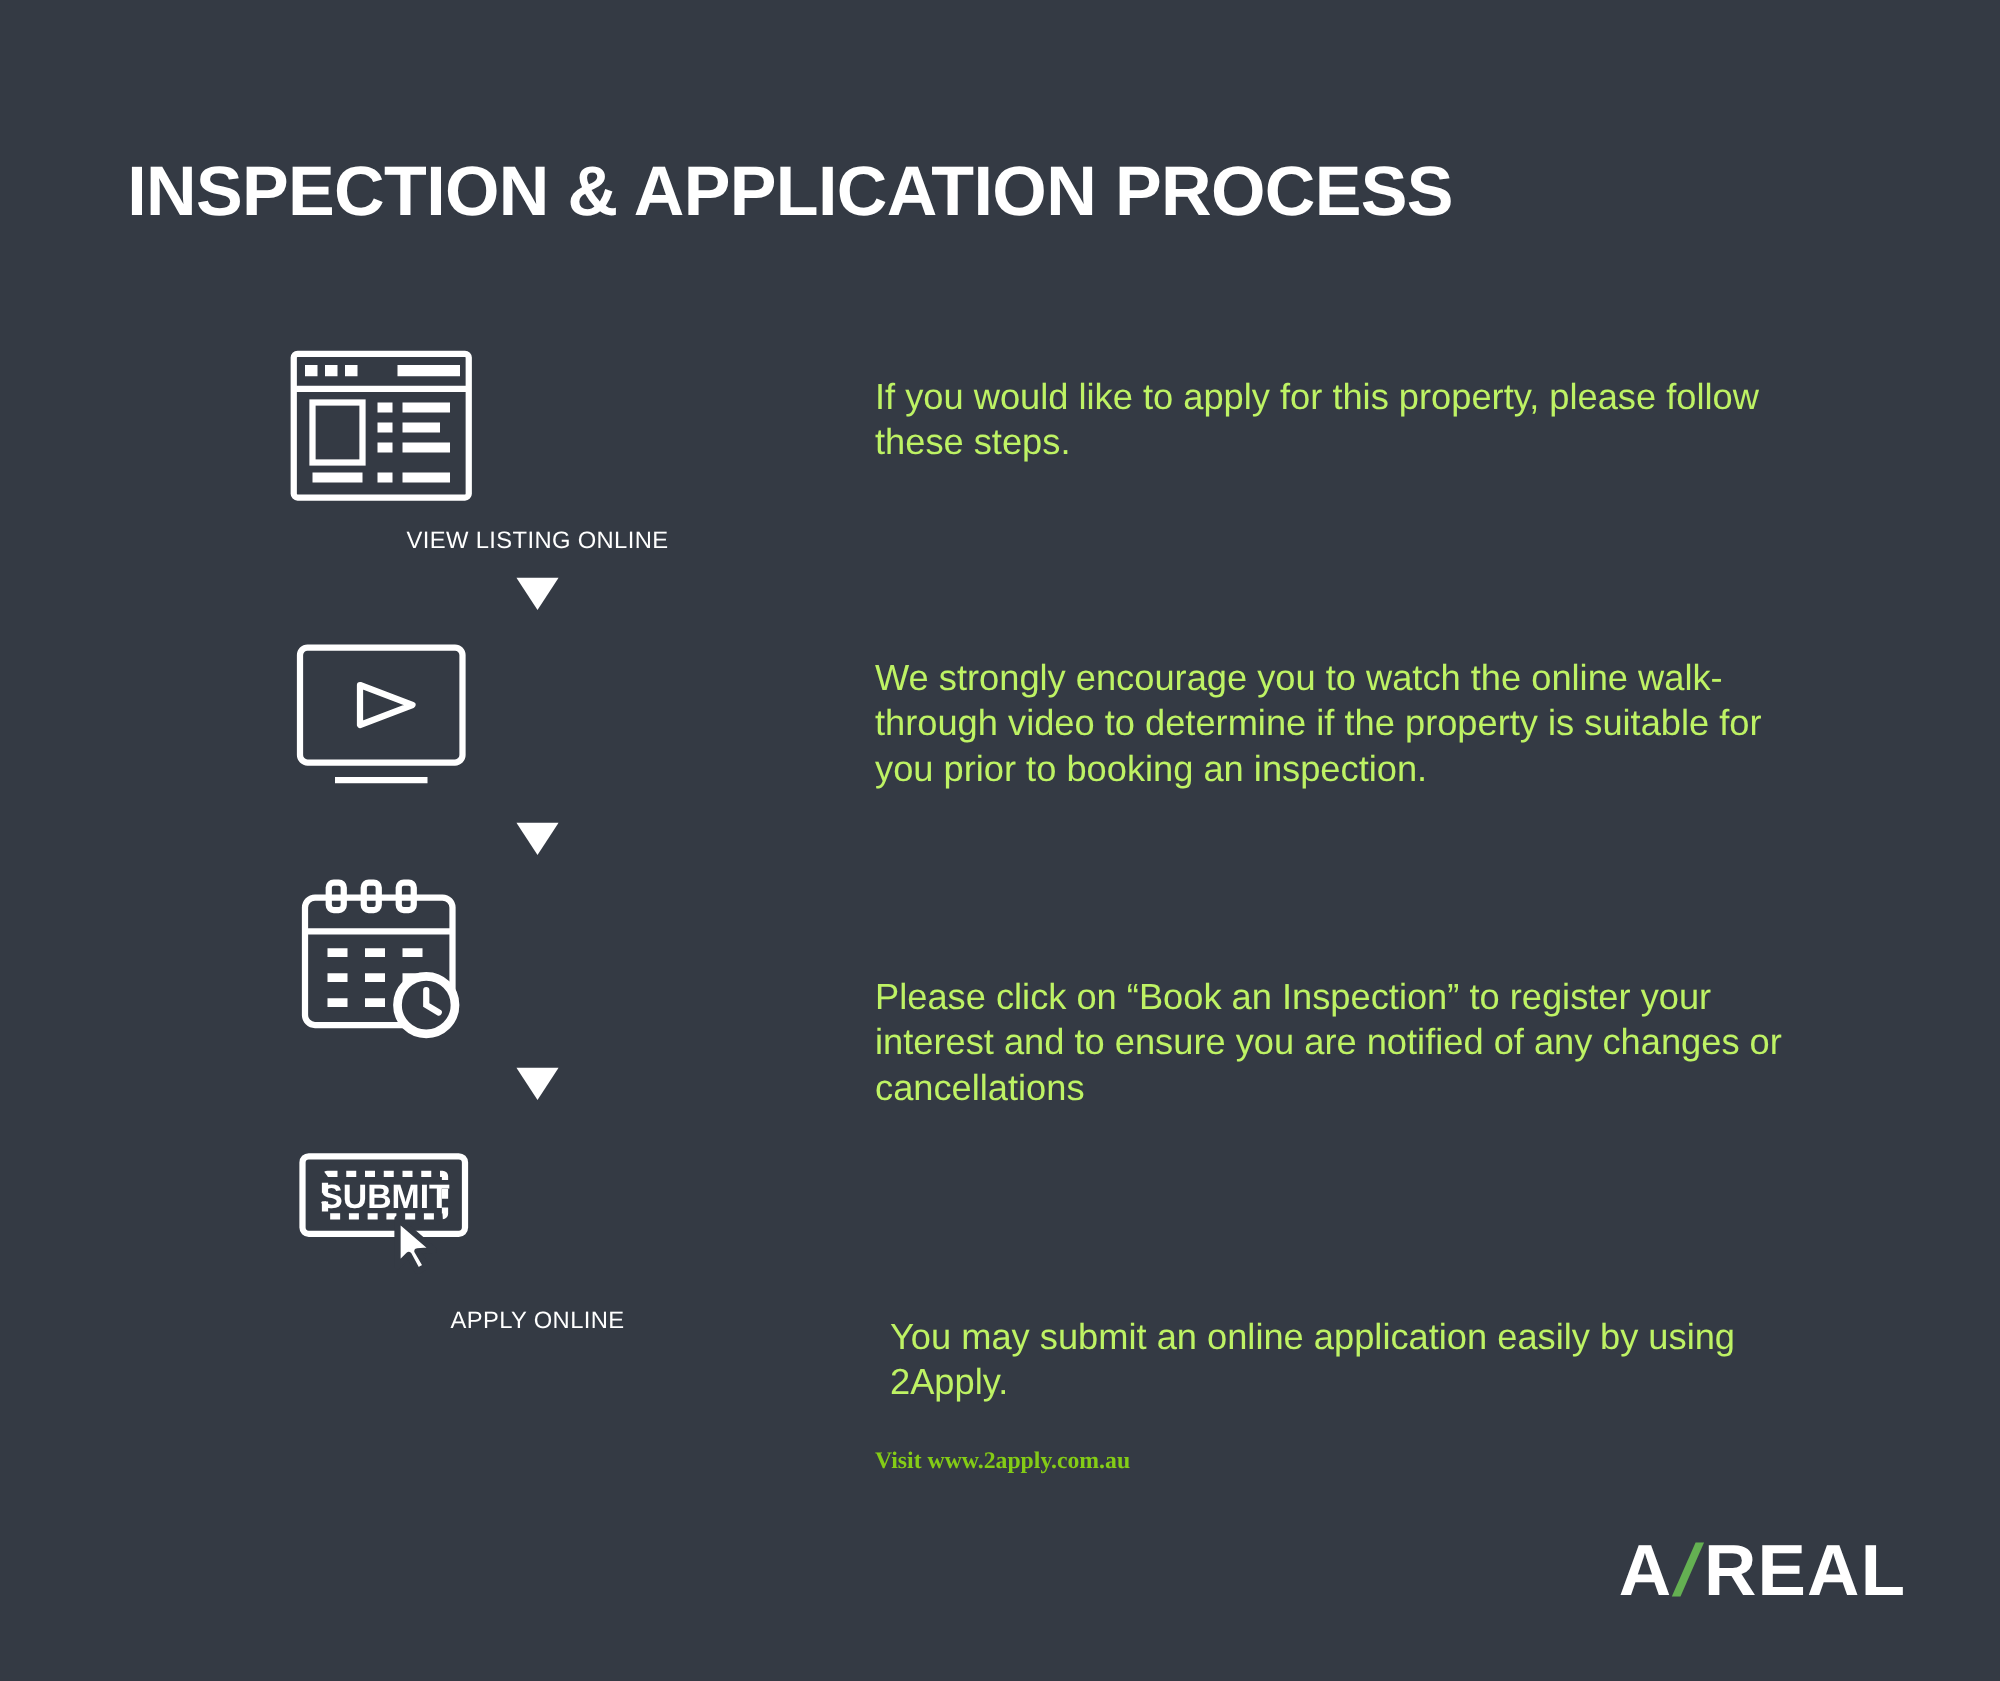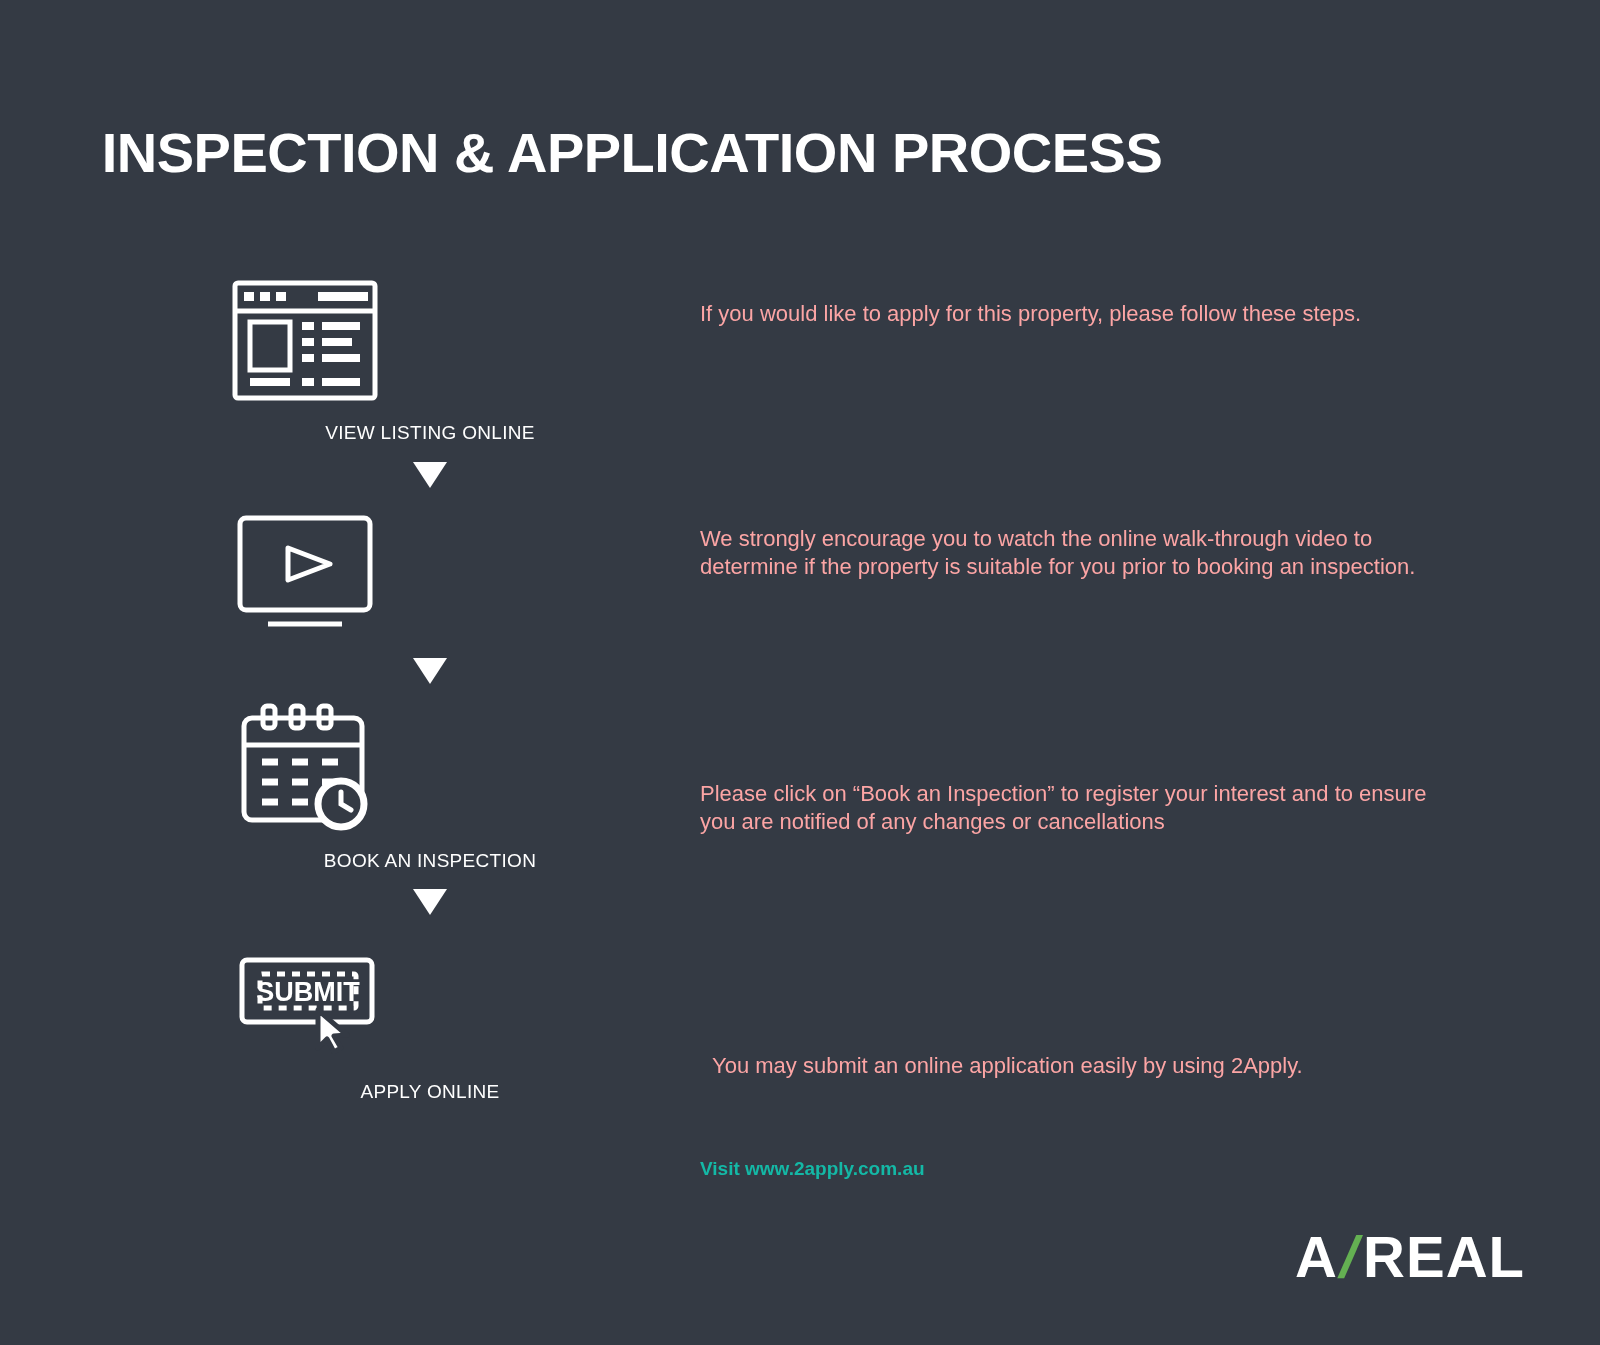--- a/index.html
+++ b/index.html
@@ -64,37 +64,37 @@
     justify-content: center;
     margin: 16px 0 14px 0;
   }
   .arrow svg { display: block; }
 
   
   .copy {
     position: absolute;
     left: 700px;
     width: 730px;
-    color: #fca5a5;
-    font-size: 22px;
+    color: #bef264;
+    font-size: 29px;
     line-height: 1.25;
     font-family: "Liberation Sans", sans-serif;
   }
   .c1 { top: 300px; }
   .c2 { top: 525px; }
   .c3 { top: 780px; }
   .c4 { top: 1052px; margin-left: 12px; }
   .visit {
     position: absolute;
     left: 700px;
     top: 1158px;
-    color: #14b8a6;
+    color: #84cc16;
     font-size: 19px;
     font-weight: bold;
-    font-family: Liberation Sans, sans-serif;
+    font-family: Liberation Serif, serif;
   }
 
   
   .logo {
     position: absolute;
     right: 75px;
     bottom: 55px;
     display: flex;
     align-items: center;
     color: #ffffff;
@@ -179,21 +179,20 @@
           <line x1="32" y1="82" x2="48" y2="82" stroke-width="7"></line>
           <line x1="62" y1="82" x2="78" y2="82" stroke-width="7"></line>
           <line x1="92" y1="82" x2="108" y2="82" stroke-width="7"></line>
           <line x1="32" y1="102" x2="48" y2="102" stroke-width="7"></line>
           <line x1="62" y1="102" x2="78" y2="102" stroke-width="7"></line>
           <circle cx="111" cy="104" r="24" fill="#343a44"></circle>
           <circle cx="111" cy="104" r="22"></circle>
           <polyline points="111,92 111,104 121,110" stroke-width="5" stroke-linecap="round"></polyline>
         </svg>
       </div>
-      <div class="step-label">BOOK AN INSPECTION</div>
     </div>
 
     <div class="arrow">
       <svg width="34" height="26" viewBox="0 0 34 26">
           <polygon points="0,0 34,0 17,26" fill="#ffffff"></polygon>
         </svg>
     </div>
 
     <div class="step">
       <div class="icon-box">

